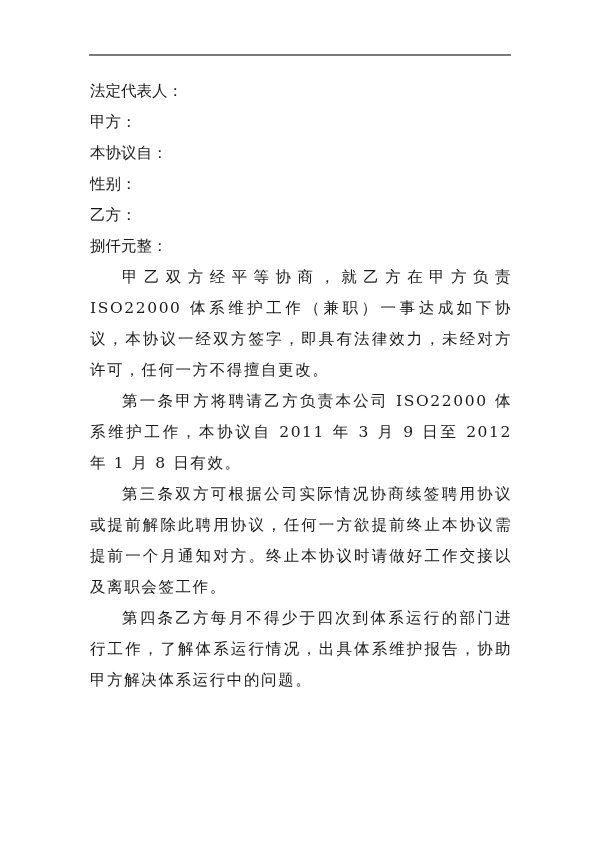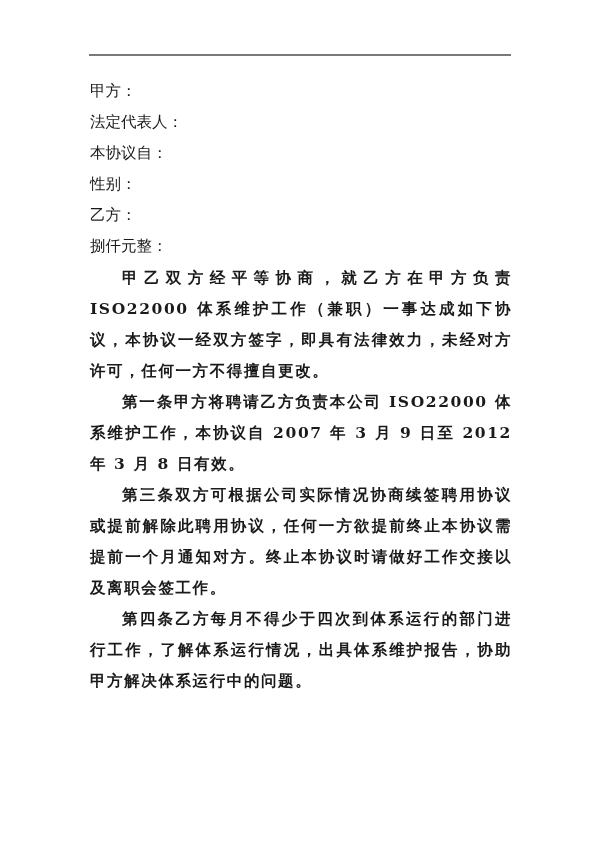--- a/index.html
+++ b/index.html
@@ -3,33 +3,33 @@
 <meta charset="utf-8">
 <style>
   html, body { margin: 0; padding: 0; background: #ffffff; }
   body { width: 600px; height: 850px; position: relative; overflow: hidden;
          font-family: "DejaVu Serif", "Liberation Serif", serif; color: #1a1a1a; }
   .rule { position: absolute; left: 89px; top: 54px; width: 422px; height: 0;
           border-top: 2px solid #7a7a7a; }
   .content { position: absolute; left: 90px; top: 76px; width: 422px; }
   .field { font-size: 15.5px; line-height: 31px; height: 31px; white-space: nowrap; }
   .para { font-size: 15.5px; line-height: 31px; letter-spacing: 1.6px;
-          text-indent: 32px; text-align: justify; margin: 0; font-weight: bold; }
+          text-indent: 32px; text-align: justify; margin: 0; }
 </style>
 </head>
 <body>
 
 <div class="rule"></div>
 
 <div class="content">
+  <div class="field">法定代表人：</div>
   <div class="field">甲方：</div>
-  <div class="field">法定代表人：</div>
   <div class="field">本协议自：</div>
   <div class="field">性别：</div>
   <div class="field">乙方：</div>
   <div class="field">捌仟元整：</div>
 
   <p class="para">甲乙双方经平等协商，就乙方在甲方负责 ISO22000 体系维护工作（兼职）一事达成如下协议，本协议一经双方签字，即具有法律效力，未经对方许可，任何一方不得擅自更改。</p>
-  <p class="para">第一条甲方将聘请乙方负责本公司 ISO22000 体系维护工作，本协议自 2007 年 3 月 9 日至 2012 年 3 月 8 日有效。</p>
+  <p class="para">第一条甲方将聘请乙方负责本公司 ISO22000 体系维护工作，本协议自 2011 年 3 月 9 日至 2012 年 1 月 8 日有效。</p>
   <p class="para">第三条双方可根据公司实际情况协商续签聘用协议或提前解除此聘用协议，任何一方欲提前终止本协议需提前一个月通知对方。终止本协议时请做好工作交接以及离职会签工作。</p>
   <p class="para">第四条乙方每月不得少于四次到体系运行的部门进行工作，了解体系运行情况，出具体系维护报告，协助甲方解决体系运行中的问题。</p>
 
 </div>
 
 </body></html>

